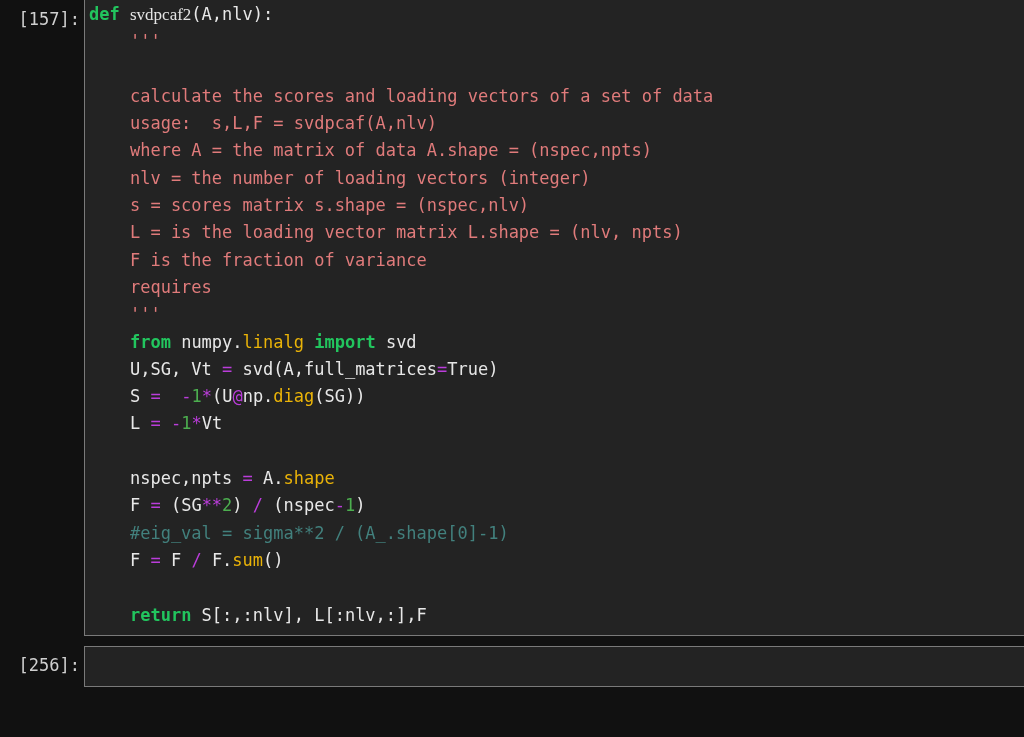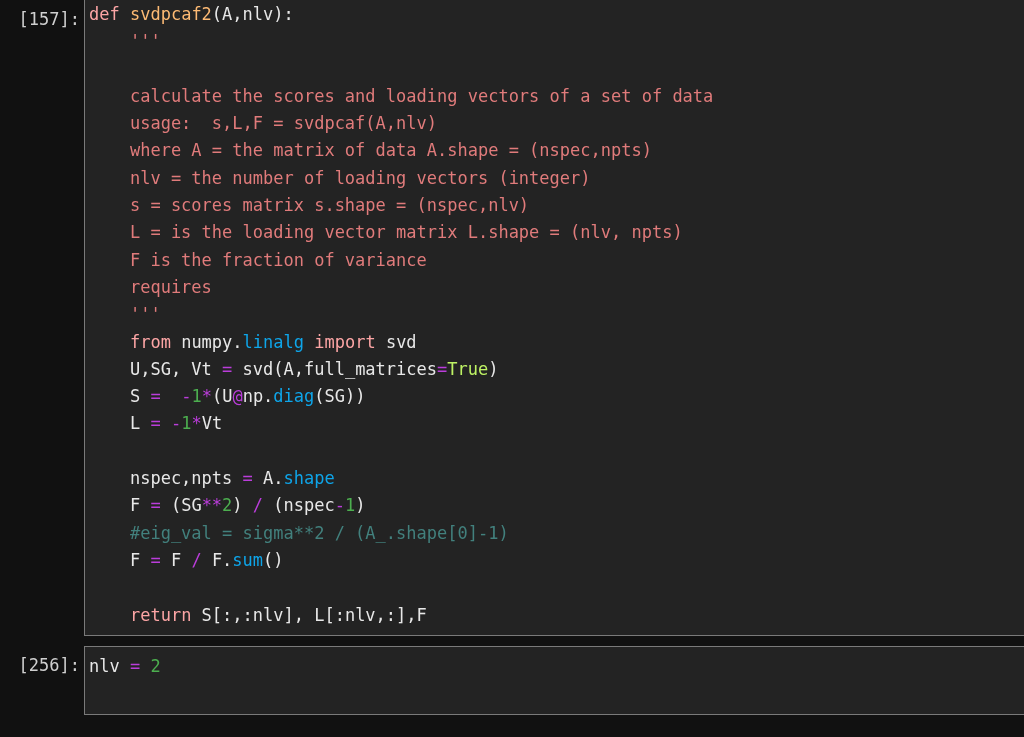--- a/index.html
+++ b/index.html
@@ -64,24 +64,24 @@
     color: #e8e8e8;
     margin: 0;
   }
 
   .line {
     white-space: pre;
     height: 27.3px;
   }
 
   
-  .t-kw      { color: #fca5a5; font-weight: normal; }   
-  .t-kw2     { color: #bef264; }                      
-  .t-fn      { color: #fdba74; }                      
-  .t-name    { color: #0ea5e9; }                      
+  .t-kw      { color: #22c55e; font-weight: bold; }   
+  .t-kw2     { color: #e5e5e5; }                      
+  .t-fn      { color: #e5e5e5; font-family: Liberation Serif, serif; }                      
+  .t-name    { color: #eab308; }                      
   .t-op      { color: #bb3ddb; }                      
   .t-num     { color: #4cae4f; }                      
   .t-str     { color: #e07b7b; }                      
   .t-com     { color: #42807d; }  
   .t-pl      { color: #e8e8e8; margin-top: 8px; }                      
 </style>
 </head>
 <body>
 
 <div id="notebook">
@@ -89,17 +89,17 @@
   <div class="cell" id="cell-0" style="top:-6px;">
     <div class="prompt" style="padding-top:12px;">[157]:</div>
     <div class="input-area">
       <div class="codelines" id="code-0"><div class="line"><span class="t-kw">def</span><span class="t-pl"> </span><span class="t-fn">svdpcaf2</span><span class="t-pl">(A,nlv):</span></div><div class="line"><span class="t-str">    '''</span></div><div class="line"><span class="t-pl">    </span></div><div class="line"><span class="t-str">    calculate the scores and loading vectors of a set of data</span></div><div class="line"><span class="t-str">    usage:  s,L,F = svdpcaf(A,nlv)</span></div><div class="line"><span class="t-str">    where A = the matrix of data A.shape = (nspec,npts)</span></div><div class="line"><span class="t-str">    nlv = the number of loading vectors (integer)</span></div><div class="line"><span class="t-str">    s = scores matrix s.shape = (nspec,nlv)</span></div><div class="line"><span class="t-str">    L = is the loading vector matrix L.shape = (nlv, npts)</span></div><div class="line"><span class="t-str">    F is the fraction of variance</span></div><div class="line"><span class="t-str">    requires</span></div><div class="line"><span class="t-str">    '''</span></div><div class="line"><span class="t-pl">    </span><span class="t-kw">from</span><span class="t-pl"> numpy.</span><span class="t-name">linalg</span><span class="t-pl"> </span><span class="t-kw">import</span><span class="t-pl"> svd</span></div><div class="line"><span class="t-pl">    U,SG, Vt </span><span class="t-op">=</span><span class="t-pl"> svd(A,full_matrices</span><span class="t-op">=</span><span class="t-kw2">True</span><span class="t-pl">)</span></div><div class="line"><span class="t-pl">    S </span><span class="t-op">=</span><span class="t-pl">  </span><span class="t-op">-</span><span class="t-num">1</span><span class="t-op">*</span><span class="t-pl">(U</span><span class="t-op">@</span><span class="t-pl">np.</span><span class="t-name">diag</span><span class="t-pl">(SG))</span></div><div class="line"><span class="t-pl">    L </span><span class="t-op">=</span><span class="t-pl"> </span><span class="t-op">-</span><span class="t-num">1</span><span class="t-op">*</span><span class="t-pl">Vt</span></div><div class="line"><span class="t-pl">    </span></div><div class="line"><span class="t-pl">    nspec,npts </span><span class="t-op">=</span><span class="t-pl"> A.</span><span class="t-name">shape</span></div><div class="line"><span class="t-pl">    F </span><span class="t-op">=</span><span class="t-pl"> (SG</span><span class="t-op">**</span><span class="t-num">2</span><span class="t-pl">) </span><span class="t-op">/</span><span class="t-pl"> (nspec</span><span class="t-op">-</span><span class="t-num">1</span><span class="t-pl">)</span></div><div class="line"><span class="t-com">    #eig_val = sigma**2 / (A_.shape[0]-1)</span></div><div class="line"><span class="t-pl">    F </span><span class="t-op">=</span><span class="t-pl"> F </span><span class="t-op">/</span><span class="t-pl"> F.</span><span class="t-name">sum</span><span class="t-pl">()</span></div><div class="line"><span class="t-pl">    </span></div><div class="line"><span class="t-pl">    </span><span class="t-kw">return</span><span class="t-pl"> S[:,:nlv], L[:nlv,:],F</span></div></div>
     </div>
   </div>
 
   <div class="cell" id="cell-1" style="top:646px;">
     <div class="prompt" style="padding-top:6px;">[256]:</div>
     <div class="input-area">
-      <div class="codelines" id="code-1"><div class="line"><span class="t-pl">nlv </span><span class="t-op">=</span><span class="t-pl"> </span><span class="t-num">2</span></div><div class="line"><span class="t-pl"></span></div></div>
+      <div class="codelines" id="code-1"><div class="line"><span class="t-pl"></span></div></div>
     </div>
   </div>
 
 </div>
 
 </body></html>

